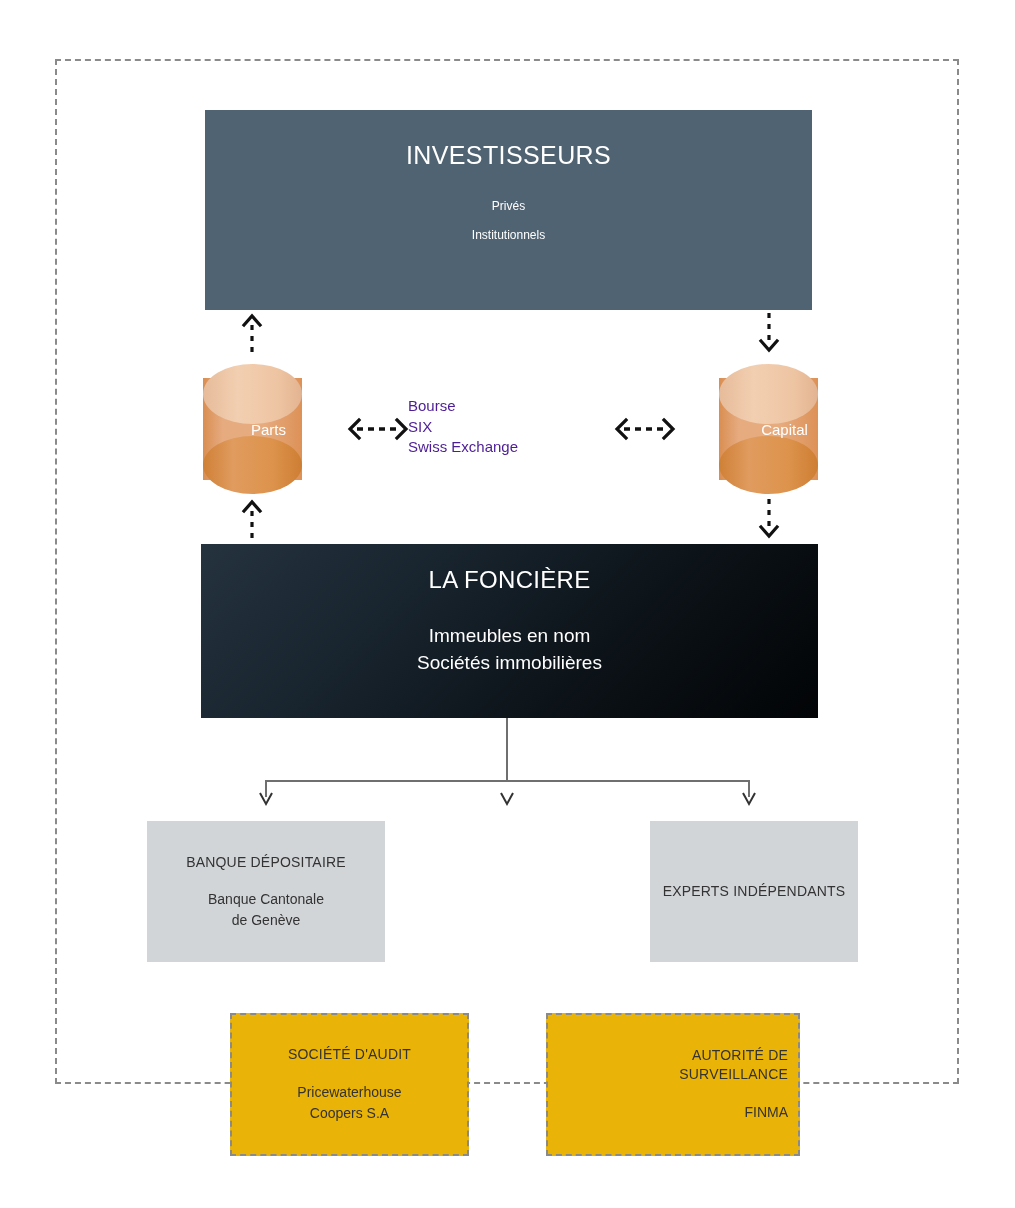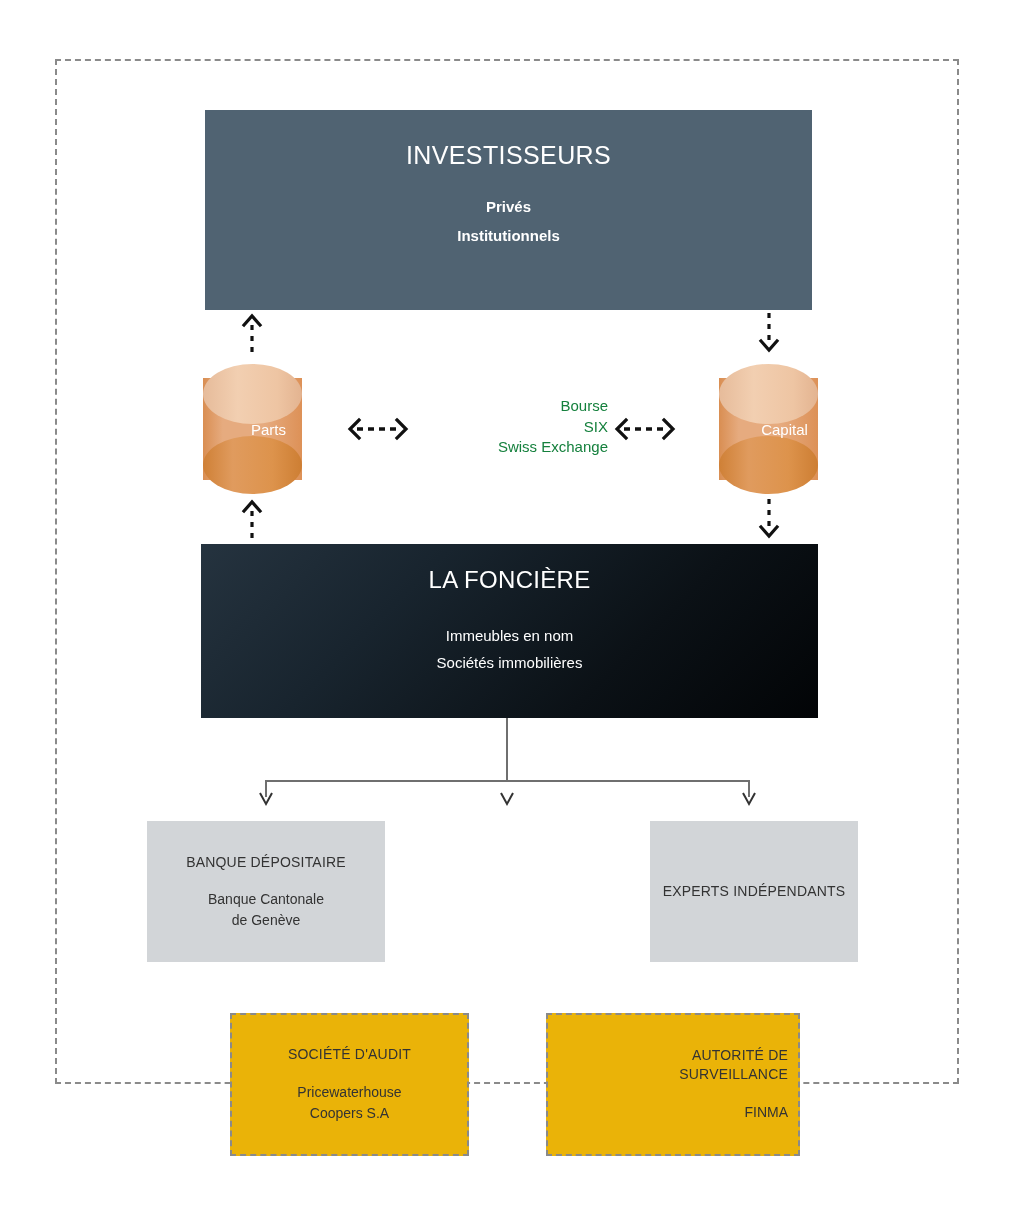--- a/index.html
+++ b/index.html
@@ -54,22 +54,22 @@
   .investisseurs .title {
     color: #ffffff;
     font-size: 25px;
     font-weight: 400;
     letter-spacing: 0.4px;
     line-height: 1;
     margin-bottom: 24px;
   }
   .investisseurs .sub {
     color: #ffffff;
-    font-size: 15px;
-    font-weight: 700;
+    font-size: 12px;
+    font-weight: 400;
     line-height: 29px;
   }
 
   
   .fonciere {
     left: 201px;
     top: 544px;
     width: 617px;
     height: 174px;
     background: linear-gradient(135deg, #25333f 0%, #18242e 32%, #0b1116 68%, #020406 100%);
@@ -78,21 +78,21 @@
   .fonciere .title {
     color: #ffffff;
     font-size: 24px;
     font-weight: 400;
     letter-spacing: 0.3px;
     line-height: 1;
     margin-bottom: 30px;
   }
   .fonciere .sub {
     color: #ffffff;
-    font-size: 15px;
+    font-size: 19px;
     font-weight: 400;
     line-height: 27px;
   }
 
   
   .cylinder {
     position: absolute;
     width: 99px;
     height: 130px;
   }
@@ -136,22 +136,22 @@
   }
   .cyl-parts { left: 203px; top: 364px; }
   .cyl-capital { left: 719px; top: 364px; }
 
   
   .bourse {
     position: absolute;
     left: 408px;
     top: 396px;
     width: 200px;
-    text-align: right;
-    color: #15803d;
+    text-align: left;
+    color: #4c1d95;
     font-size: 15px;
     line-height: 20.5px;
   }
 
   
   .vert-arrow {
     position: absolute;
     width: 24px;
     height: 40px;
   }

